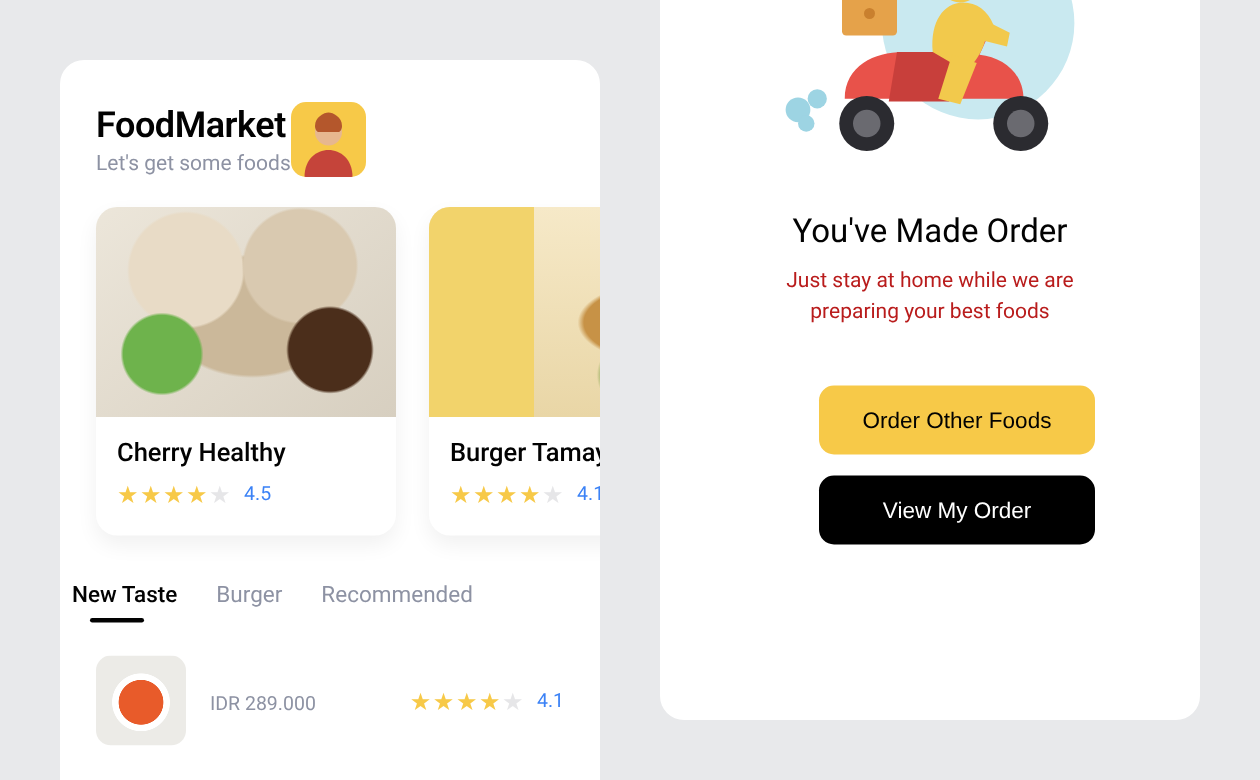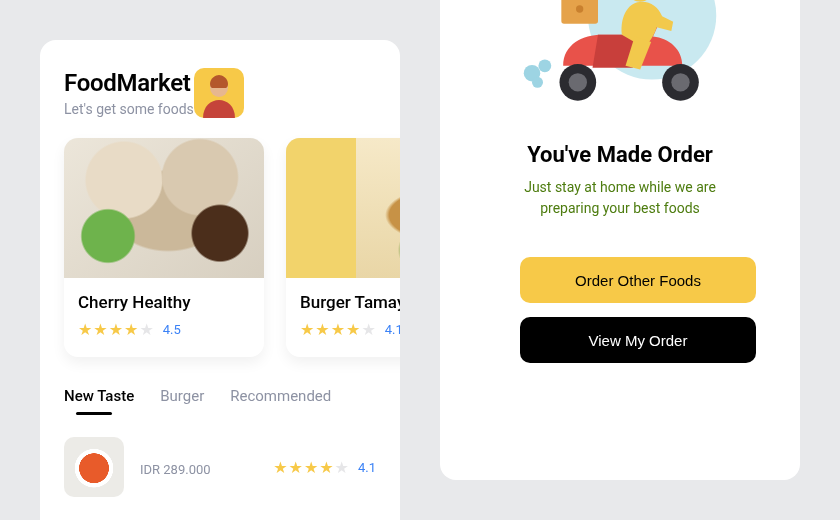--- a/index.html
+++ b/index.html
@@ -42,40 +42,40 @@
     background: #fff;
   }
   .food-img { height: 140px; width: 100%; }
   .food-body { padding: 14px 14px 18px; }
   .food-title { font-size: 17px; font-weight: 500; color: #020202; margin-bottom: 8px; white-space: nowrap; }
   .rating-row { display: flex; align-items: center; gap: 8px; }
   .stars { color: #f7c948; font-size: 16px; letter-spacing: 1px; display: flex; }
   .star-off { color: #e6e6e8; }
   .rating-val { font-size: 13px; color: #3b82f6; }
 
-  .tabs { display: flex; gap: 26px; padding: 30px 24px 14px; font-size: 15px; }
+  .tabs { display: flex; gap: 26px; padding: 30px 8px 14px; font-size: 15px; }
   .tab { color: #8d92a3; cursor: pointer; position: relative; }
   .tab.active { color: #020202; font-weight: 500; }
   .tab.active::after {
     content: ""; position: absolute; left: 12px; right: 22px; bottom: -10px;
     height: 3px; background: #020202; border-radius: 2px;
   }
 
   .list { padding: 18px 24px 0; }
   .list-item { display: flex; align-items: center; gap: 16px; }
   .thumb { width: 60px; height: 60px; border-radius: 10px; overflow: hidden; }
   .item-title { font-size: 17px; font-weight: 500; color: #020202; }
   .item-price { font-size: 13px; color: #8d92a3; margin-top: 4px; }
 
   
   .illus-wrap { height: 300px; width: 100%; display: flex; align-items: flex-end; justify-content: center; }
-  .order-title { font-size: 22px; font-weight: 700; color: #020202; margin-top: 22px; }
-  .order-sub { font-size: 14px; color: #4d7c0f; text-align: center; margin-top: 10px; line-height: 1.5; max-width: 240px; }
+  .order-title { font-size: 22px; font-weight: 400; color: #020202; margin-top: 22px; }
+  .order-sub { font-size: 14px; color: #b91c1c; text-align: center; margin-top: 10px; line-height: 1.5; max-width: 240px; }
   .btn {
-    width: 236px; height: 46px; border: none; border-radius: 10px;
+    width: 184px; height: 46px; border: none; border-radius: 10px;
     font-size: 15px; font-weight: 500; cursor: pointer; margin-left: 36px;
   }
   .btn-primary { background: #f7c948; color: #020202; margin-top: 38px; }
   .btn-secondary { background: #000000; color: #fff; margin-top: 14px; }
 
   
   .img-cherry {
     background:
       radial-gradient(circle at 22% 70%, #6eb34c 0 14%, transparent 15%),
       radial-gradient(circle at 78% 68%, #4b2e1b 0 15%, transparent 16%),

